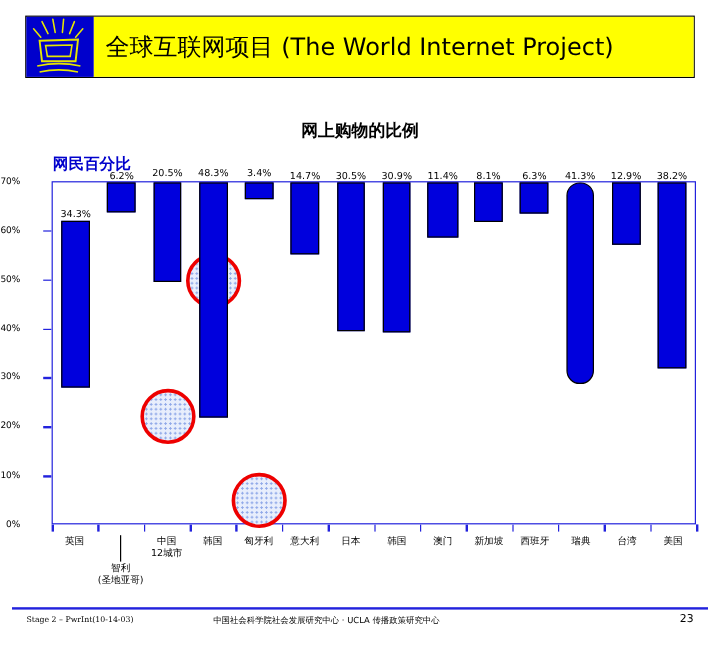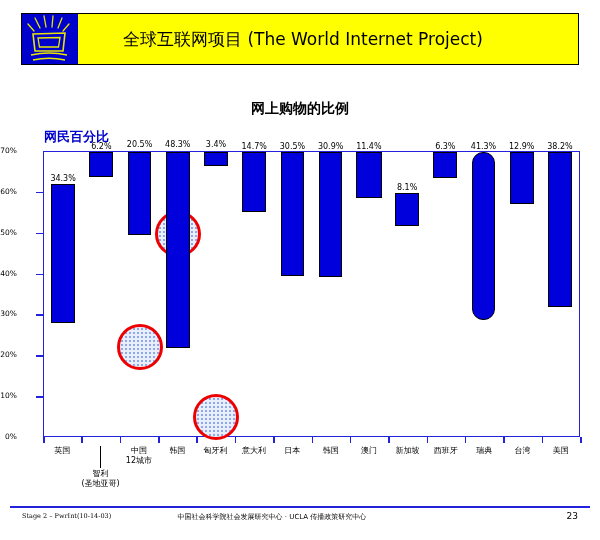--- a/index.html
+++ b/index.html
@@ -19,23 +19,22 @@
   }
   .banner-logo{
     width:56px;flex:0 0 56px;background:#0000cc;position:relative;overflow:hidden;
   }
   .banner-logo svg{display:block;width:56px;height:50px;}
   .banner-title-wrap{
     flex:1;background:#ffff00;display:flex;align-items:center;
     padding-left:10px;box-sizing:border-box;
   }
   .banner-title{
-    font-size:17px;color:#000;white-space:nowrap;letter-spacing:0px;
-    font-family:"DejaVu Sans","Liberation Sans",sans-serif;
-    margin-left:35px;
+    font-size:20px;color:#000;white-space:nowrap;letter-spacing:0px;
+    font-family:"DejaVu Sans","Liberation Sans",sans-serif;
   }
   
   .chart-title{
     position:absolute;left:0;top:100px;width:600px;text-align:center;
     font-size:14px;font-weight:bold;color:#000;
     font-family:"DejaVu Sans","Liberation Sans",sans-serif;
   }
   
   .yaxis-caption{
     position:absolute;left:44px;top:128px;
@@ -230,21 +229,21 @@
         <div class="bar" style="height: 44.1429%;">
           <div class="bar-label">30.9%</div>
         </div>
       </div>
       <div class="bar-slot">
         <div class="bar" style="height: 16.2857%; padding-left: 24px;">
           <div class="bar-label">11.4%</div>
         </div>
       </div>
       <div class="bar-slot">
-        <div class="bar" style="height: 11.5714%; margin-top: 41px;">
+        <div class="bar" style="height: 11.5714%;">
           <div class="bar-label">8.1%</div>
         </div>
       </div>
       <div class="bar-slot">
         <div class="bar" style="height: 9%;">
           <div class="bar-label">6.3%</div>
         </div>
       </div>
       <div class="bar-slot">
         <div class="bar" style="height: 59%; border-radius: 11px;">

